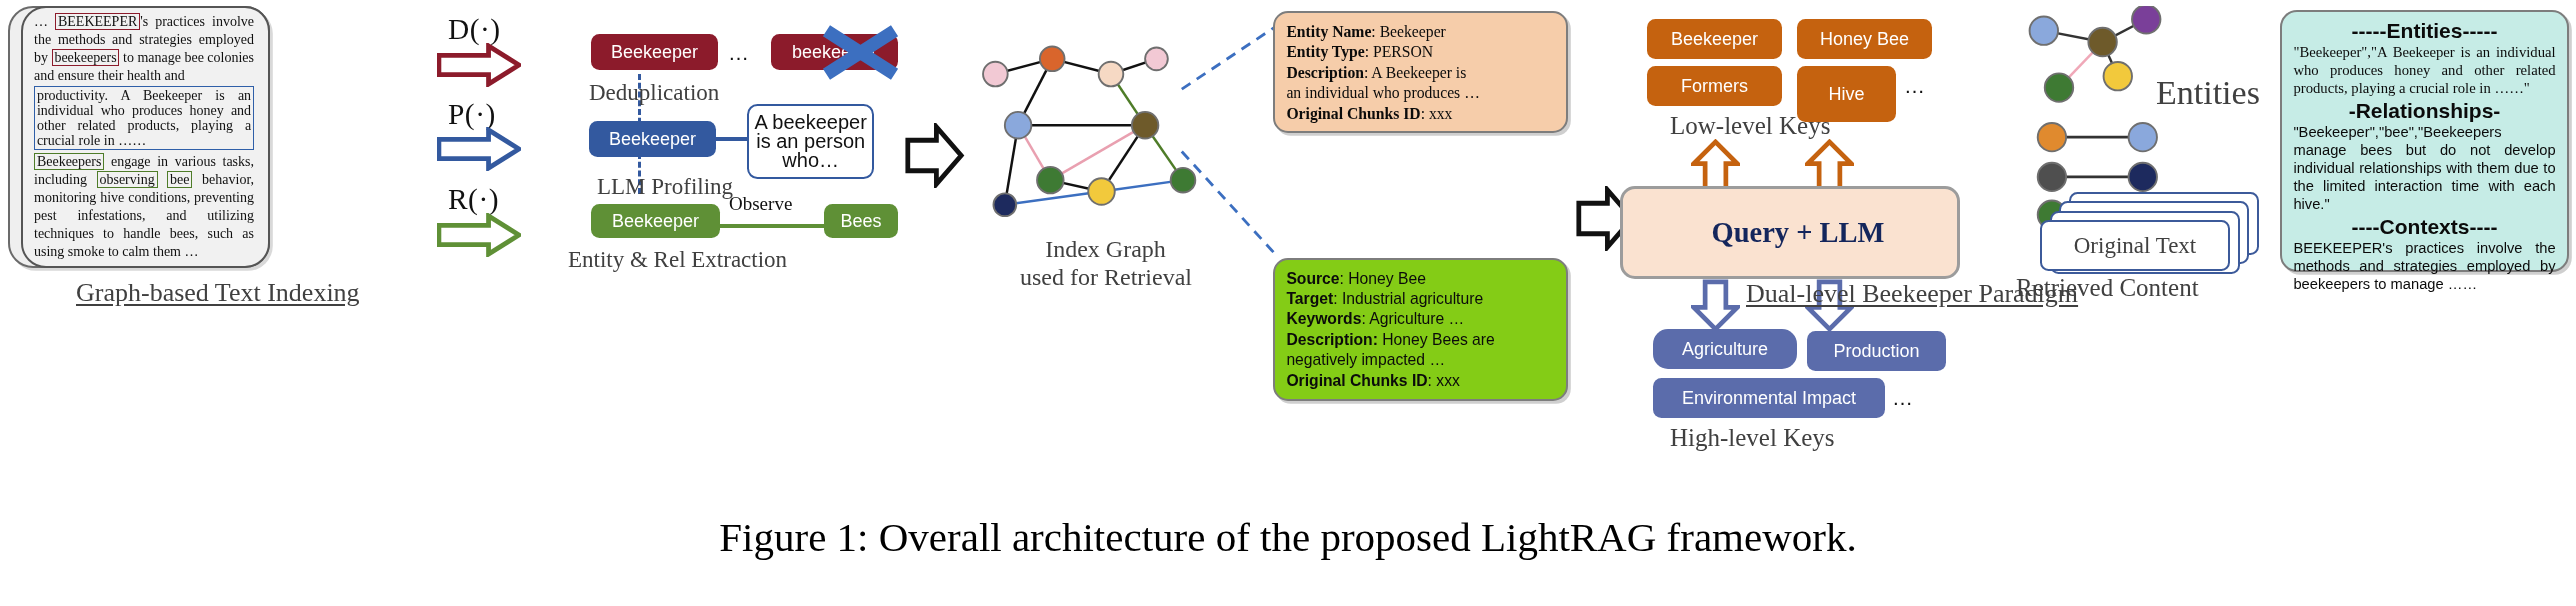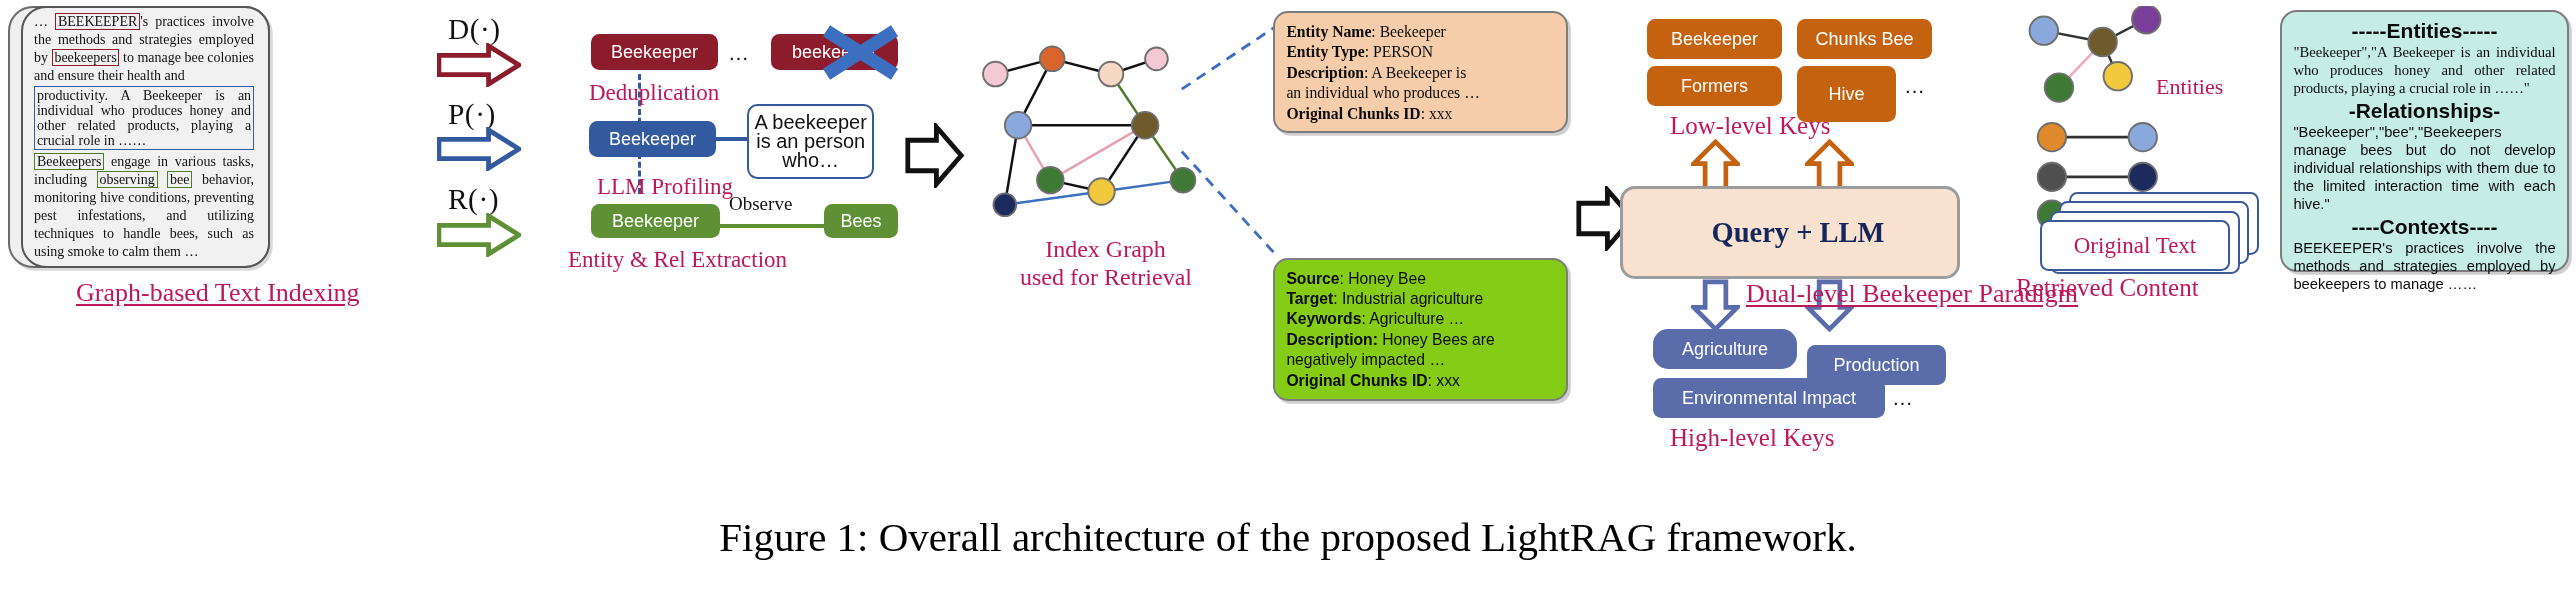--- a/index.html
+++ b/index.html
@@ -27,21 +27,21 @@
   
   .pill{display:flex;align-items:center;justify-content:center;color:#fff;
     font-family:"Liberation Sans",sans-serif;font-size:18px;border-radius:8.5px;white-space:nowrap;}
   .pill-red{background:#8c1b2b;}
   .pill-blue{background:#33599f;}
   .pill-green{background:#5f9036;}
   .pill-orange{background:#c5620f;}
   .pill-indigo{background:#5b6cab;}
 
   .dots{font-family:"Liberation Sans",sans-serif;font-size:21px;color:#111;letter-spacing:1.9px;}
-  .stage-label{font-family:"Liberation Serif",serif;font-size:23px;color:#be185d;white-space:nowrap;}
+  .stage-label{font-family:"Liberation Serif",serif;font-size:23px;color:#404040;white-space:nowrap;}
   .small-serif{font-family:"Liberation Serif",serif;font-size:18px;color:#111;}
 
   .callout{background:#fff;border:2.8px solid #33599f;border-radius:10.4px;
     font-family:"Liberation Sans",sans-serif;font-size:20px;color:#111;line-height:19px;text-align:center;
     display:flex;align-items:center;justify-content:center;padding:2.8px 4.7px;}
 
   .dash-v{border-left:3.8px dashed #33599f;}
   .solid-h{background:#33599f;}
   .solid-green{background:#5f9036;}
 
@@ -212,21 +212,21 @@
     </div>
   </div>
 
   <div class="abs" style="left:1575px;top:186px;">
     <svg width="61" height="65" viewBox="0 0 64 68">
         <polygon points="4,18 34,18 34,4 60,34 34,64 34,50 4,50" fill="#ffffff" stroke="#111" stroke-width="5" stroke-linejoin="miter"></polygon>
       </svg>
   </div>
 
   <div class="abs pill pill-orange" style="left:1647px;top:19px;width:135px;height:40px;">Beekeeper</div>
-  <div class="abs pill pill-orange" style="left:1797px;top:19px;width:135px;height:40px;">Chunks Bee</div>
+  <div class="abs pill pill-orange" style="left:1797px;top:19px;width:135px;height:40px;">Honey Bee</div>
   <div class="abs pill pill-orange" style="left:1647px;top:66px;width:135px;height:40px;">Formers</div>
   <div class="abs pill pill-orange" style="left:1797px;top:66px;width:99px;height:56px;">Hive</div>
   <div class="abs dots" style="left:1904px;top:74px;">…</div>
   <div class="abs stage-label" style="left:1670px;top:112px;font-size:25px;">Low-level Keys</div>
 
   <div class="abs" style="left:1691px;top:139px;">
     <svg width="49" height="53" viewBox="0 0 52 56">
         <polygon points="26,3 49,26 37,26 37,53 15,53 15,26 3,26" fill="#ffffff" stroke="#c5620f" stroke-width="5" stroke-linejoin="miter"></polygon>
       </svg>
   </div>
@@ -245,39 +245,39 @@
         <polygon points="15,3 37,3 37,30 49,30 26,53 3,30 15,30" fill="#ffffff" stroke="#5b6cab" stroke-width="5" stroke-linejoin="miter"></polygon>
       </svg>
   </div>
   <div class="abs" style="left:1805px;top:279px;">
     <svg width="49" height="53" viewBox="0 0 52 56">
         <polygon points="15,3 37,3 37,30 49,30 26,53 3,30 15,30" fill="#ffffff" stroke="#5b6cab" stroke-width="5" stroke-linejoin="miter"></polygon>
       </svg>
   </div>
 
   <div class="abs pill pill-indigo" style="left:1653px;top:329px;width:144px;height:40px;border-radius:15px;">Agriculture</div>
-  <div class="abs pill pill-indigo" style="left:1807px;top:345px;width:139px;height:40px;">Production</div>
+  <div class="abs pill pill-indigo" style="left:1807px;top:331px;width:139px;height:40px;">Production</div>
   <div class="abs pill pill-indigo" style="left:1653px;top:378px;width:232px;height:40px;">Environmental Impact</div>
   <div class="abs dots" style="left:1892px;top:386px;">…</div>
   <div class="abs stage-label" style="left:1670px;top:424px;font-size:25px;">High-level Keys</div>
 
   <div class="abs" style="left:2019px;top:5.7px;">
     <svg width="171" height="110" viewBox="0 0 180 116">
       <line x1="26" y1="26" x2="88" y2="38" stroke="#333" stroke-width="2.6"></line>
       <line x1="88" y1="38" x2="134" y2="14" stroke="#333" stroke-width="2.6"></line>
       <line x1="88" y1="38" x2="104" y2="74" stroke="#333" stroke-width="2.6"></line>
       <line x1="88" y1="38" x2="42" y2="86" stroke="#f0a8b8" stroke-width="2.6"></line>
       <circle cx="26" cy="26" r="15" fill="#8aa8dc" stroke="#6f6f6f" stroke-width="2"></circle>
       <circle cx="134" cy="14" r="15" fill="#7a3f99" stroke="#6f6f6f" stroke-width="2"></circle>
       <circle cx="88" cy="38" r="15" fill="#6e5a2a" stroke="#6f6f6f" stroke-width="2"></circle>
       <circle cx="42" cy="86" r="15" fill="#3e7a33" stroke="#6f6f6f" stroke-width="2"></circle>
       <circle cx="104" cy="74" r="15" fill="#f2c93c" stroke="#6f6f6f" stroke-width="2"></circle>
     </svg>
   </div>
-  <div class="abs stage-label" style="left:2156px;top:74px;font-size:22px;">Entities</div>
+  <div class="abs stage-label" style="left:2156px;top:74px;font-size:34px;">Entities</div>
 
   <div class="abs" style="left:2031px;top:122px;">
     <svg width="180" height="106" viewBox="0 0 190 112">
       <line x1="22" y1="16" x2="118" y2="16" stroke="#333" stroke-width="3"></line>
       <circle cx="22" cy="16" r="15" fill="#e08a2e" stroke="#6f6f6f" stroke-width="2"></circle>
       <circle cx="118" cy="16" r="15" fill="#8aa8dc" stroke="#6f6f6f" stroke-width="2"></circle>
       <line x1="22" y1="58" x2="118" y2="58" stroke="#333" stroke-width="3"></line>
       <circle cx="22" cy="58" r="15" fill="#4f4f4f" stroke="#6f6f6f" stroke-width="2"></circle>
       <circle cx="118" cy="58" r="15" fill="#1d2a5e" stroke="#6f6f6f" stroke-width="2"></circle>
       <line x1="22" y1="98" x2="118" y2="98" stroke="#7fa86a" stroke-width="3"></line>

